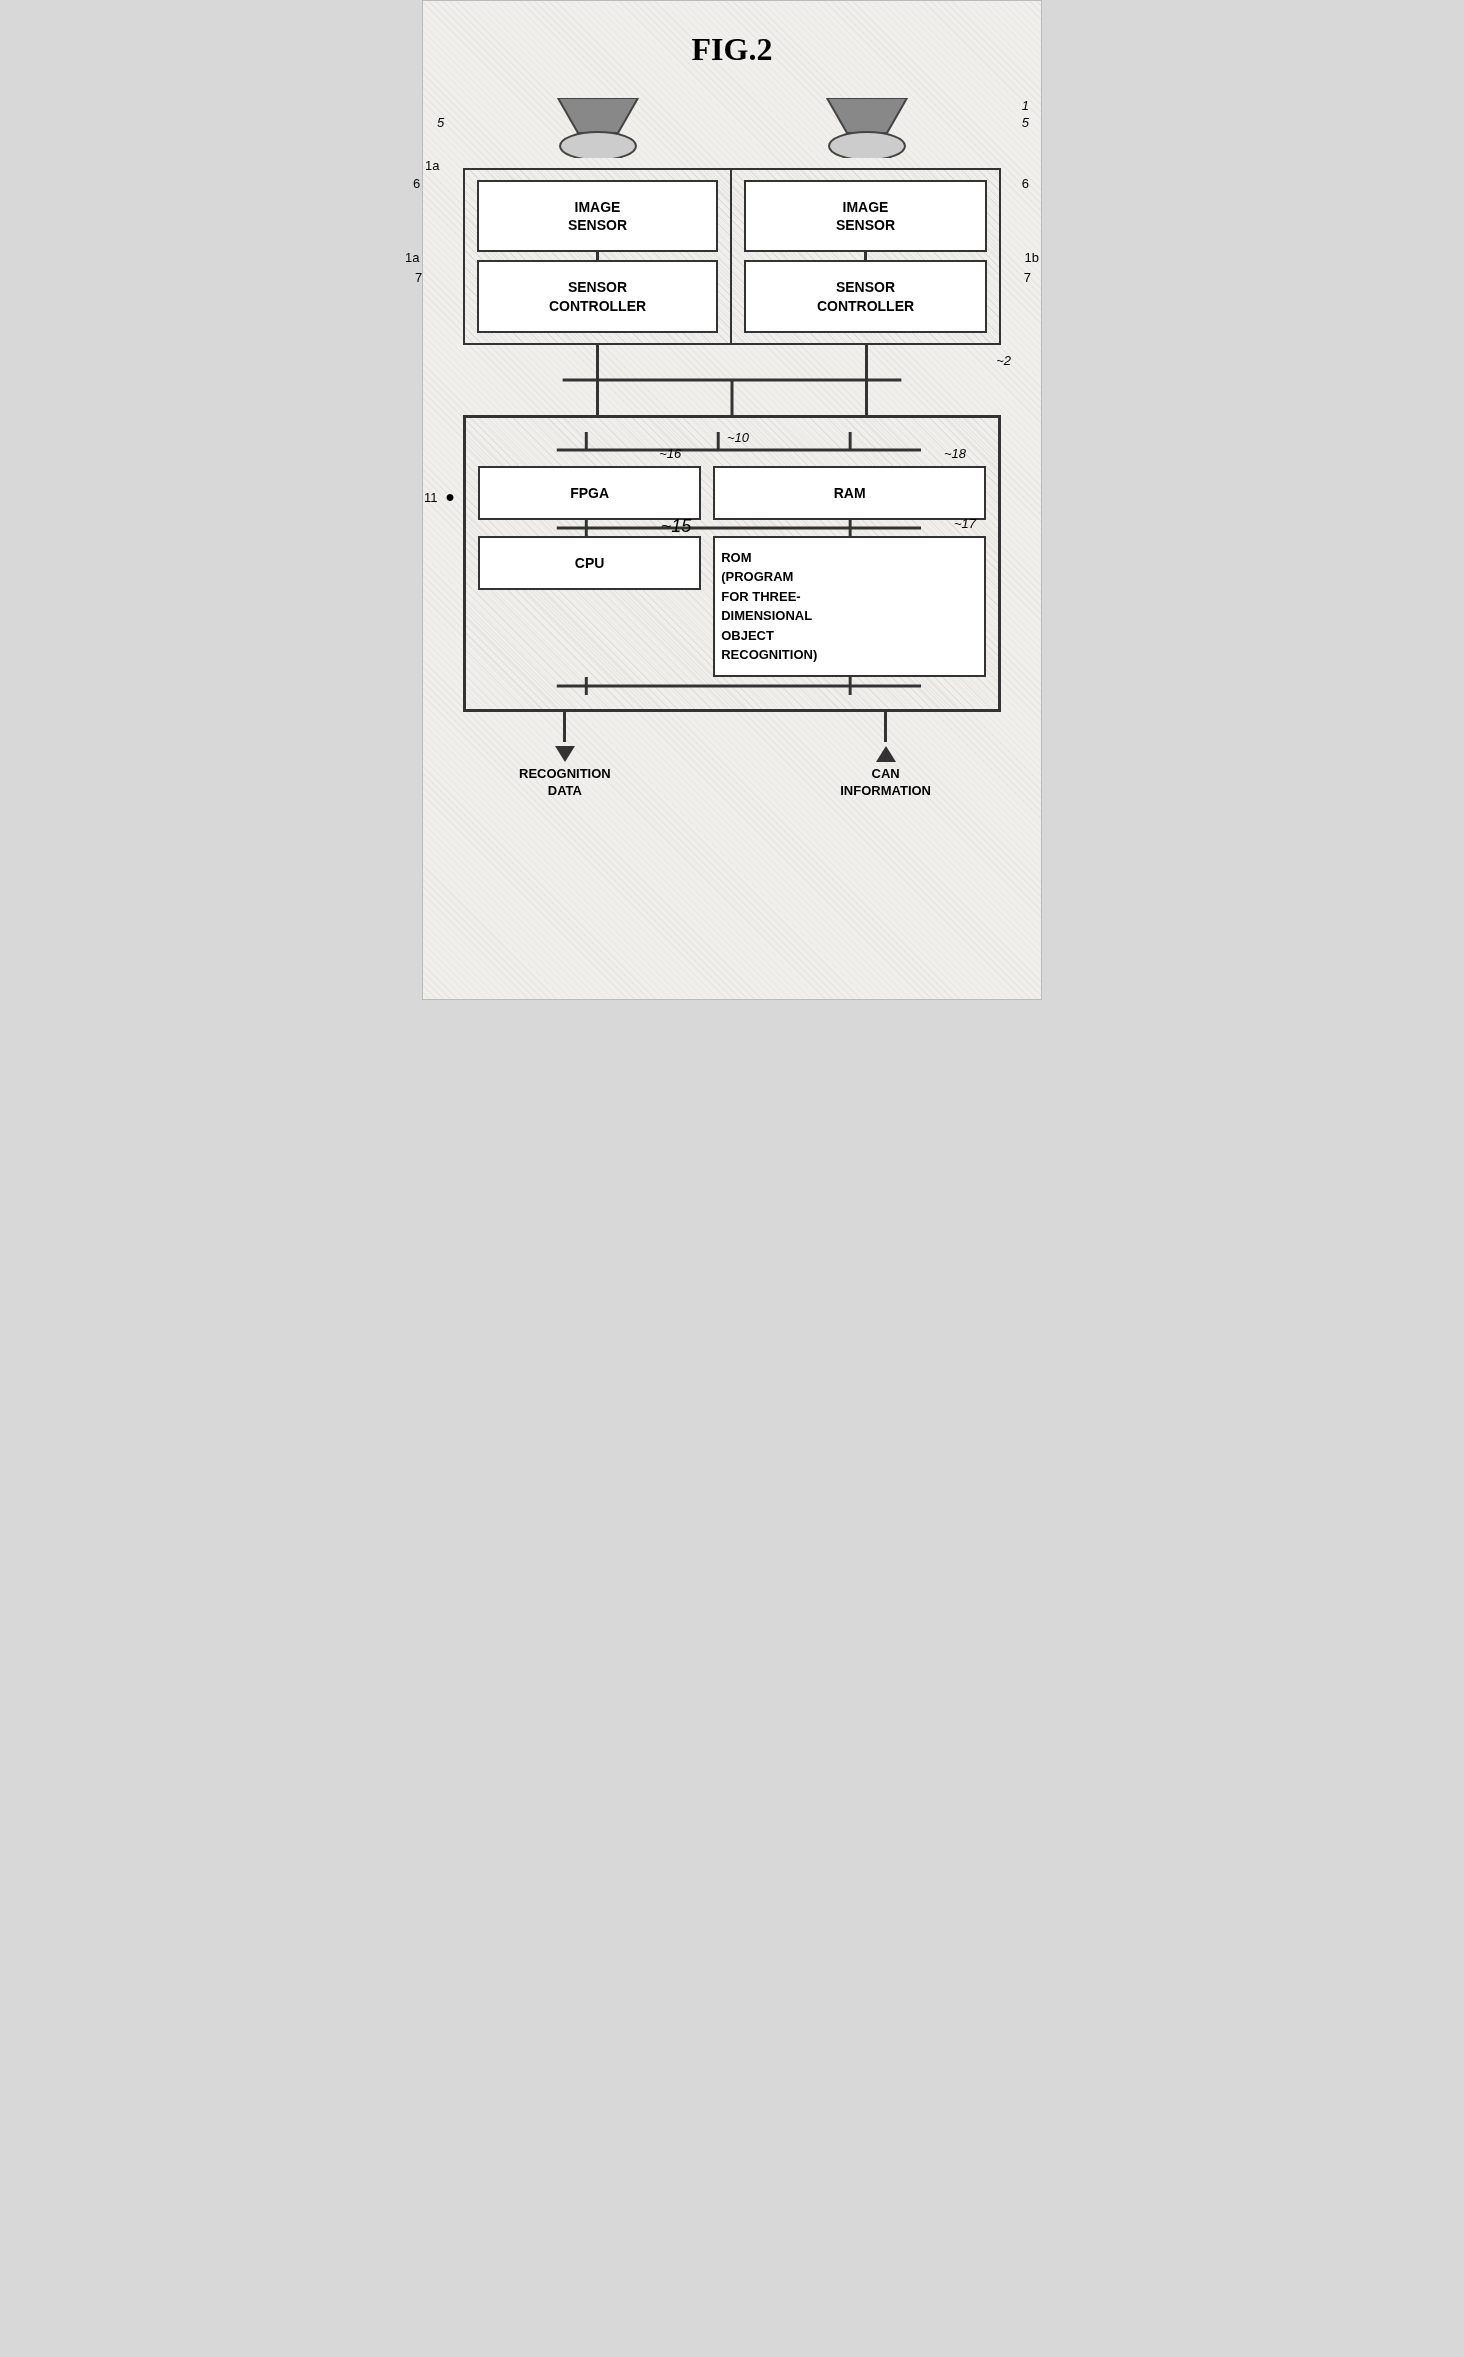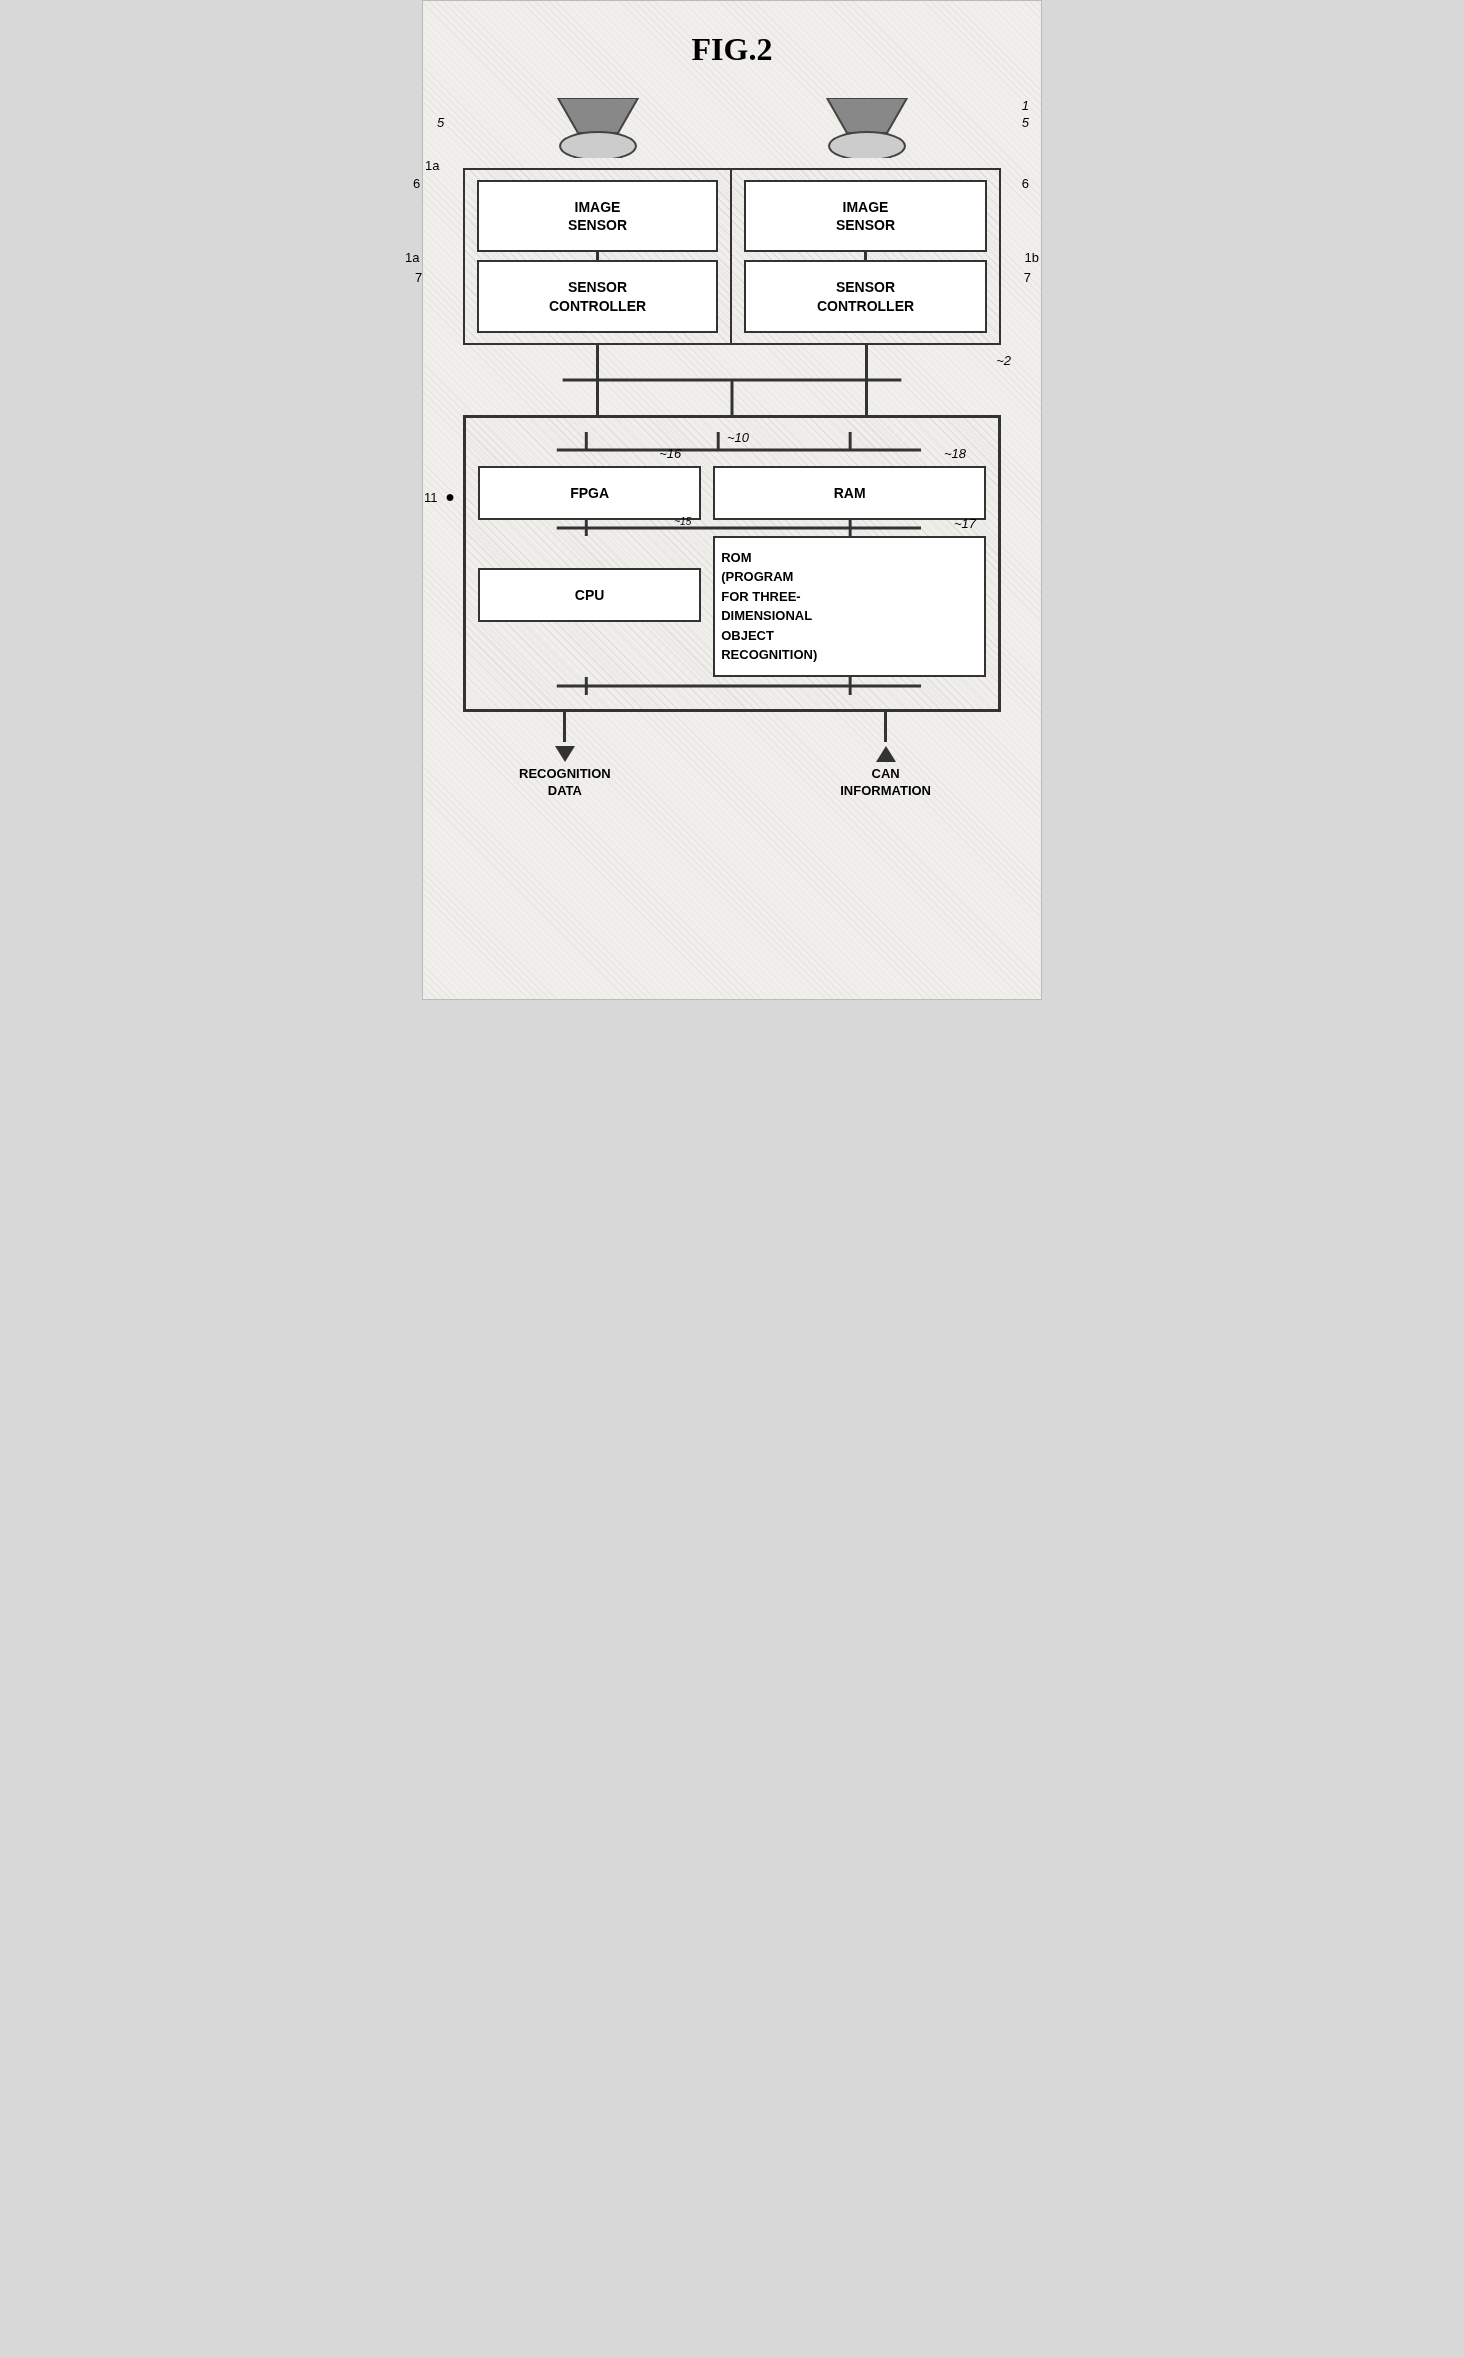--- a/index.html
+++ b/index.html
@@ -222,22 +222,22 @@
               <line x1="378" y1="0" x2="378" y2="16" stroke="#333" stroke-width="3"></line>
 
               <line x1="80" y1="8" x2="450" y2="8" stroke="#333" stroke-width="3"></line>
             </svg>
           </div>
 
           <div style="display:flex; gap:12px; margin-bottom:0; position:relative;">
 
             <div style="width:45%; position:relative;">
 
-              <div style="position:absolute; right:10px; top:-20px; font-size:10px; font-family:Arial,sans-serif; font-style:italic;">~<span>15</span></div>
-              <div class="component-box" style="padding:16px 6px;margin-top:32px;">
+              <div style="position:absolute; right:10px; top:-20px; font-size:18px; font-family:Arial,sans-serif; font-style:italic;">~<span>15</span></div>
+              <div class="component-box" style="padding:16px 6px;">
                 <span>CPU</span>
               </div>
             </div>
 
             <div style="width:55%; position:relative;">
 
               <div style="position:absolute; right:10px; top:-20px; font-size:13px; font-family:Arial,sans-serif; font-style:italic;">~<span>17</span></div>
               <div class="rom-box">
                 <span style="white-space:pre-line;">ROM
 (PROGRAM

